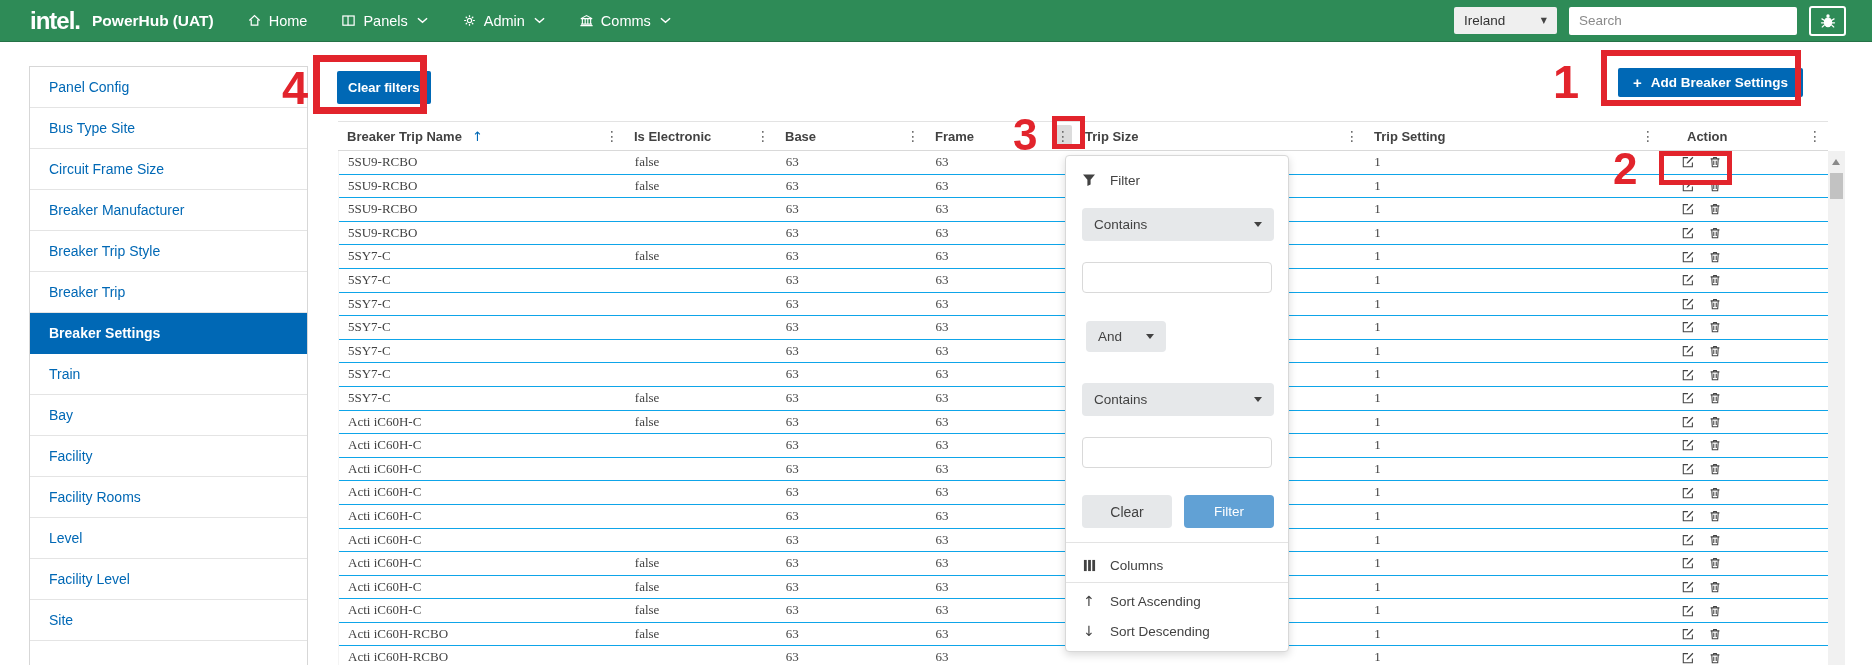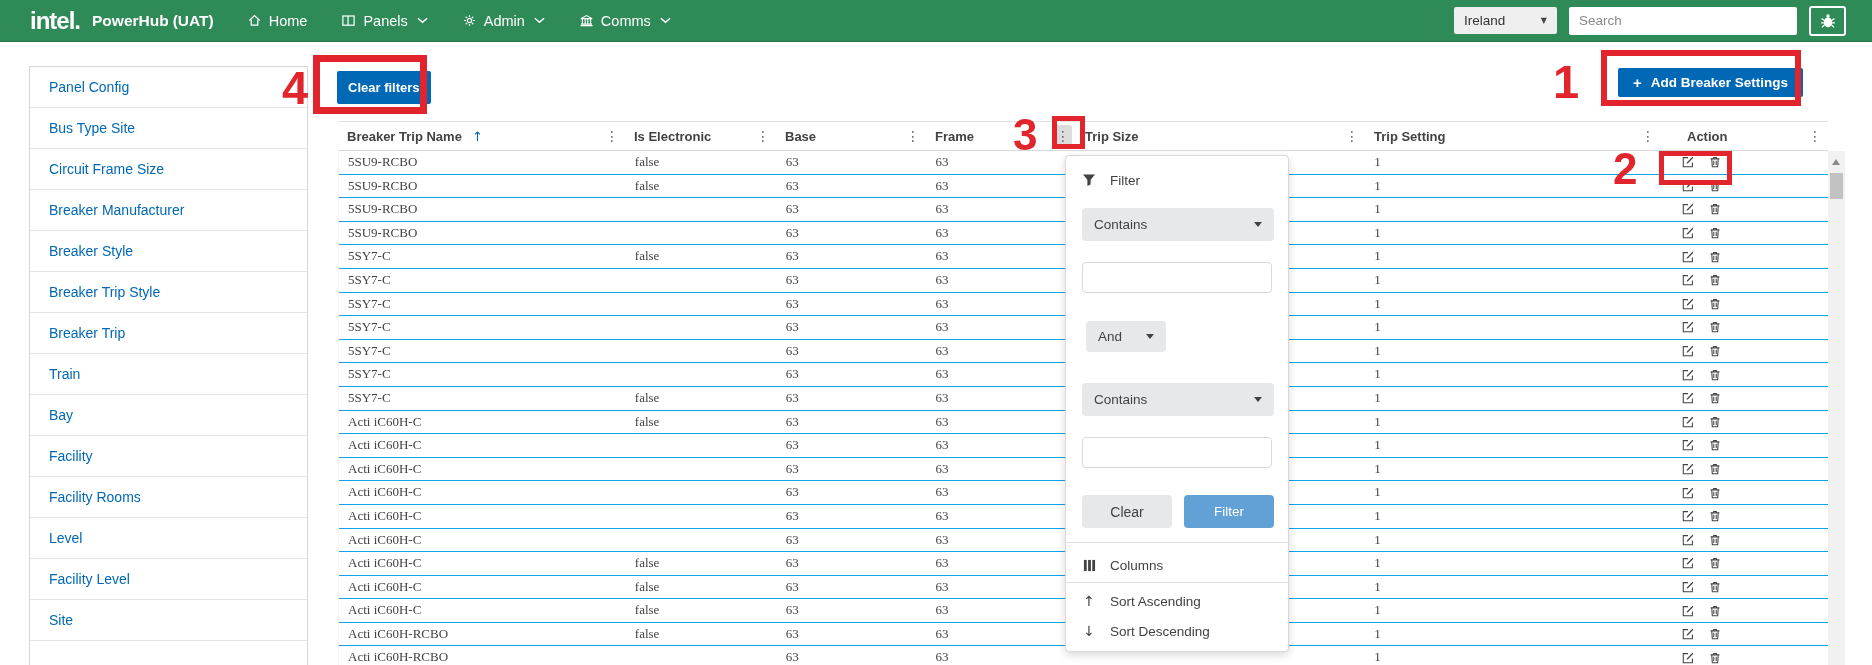--- a/index.html
+++ b/index.html
@@ -202,23 +202,23 @@
         </span>
       </button>
     </div>
   </header>
 
   <aside class="sidebar" id="sidebar">
       <div class="side-item">Panel Config</div>
       <div class="side-item">Bus Type Site</div>
       <div class="side-item">Circuit Frame Size</div>
       <div class="side-item">Breaker Manufacturer</div>
-      <div class="side-item">Breaker Style</div>
       <div class="side-item">Breaker Trip Style</div>
       <div class="side-item">Breaker Trip</div>
+      <div class="side-item active">Breaker Settings</div>
       <div class="side-item">Train</div>
       <div class="side-item">Bay</div>
       <div class="side-item">Facility</div>
       <div class="side-item">Facility Rooms</div>
       <div class="side-item">Level</div>
       <div class="side-item">Facility Level</div>
       <div class="side-item">Site</div>
     </aside>
 
   <button class="clear-filters">Clear filters</button>

